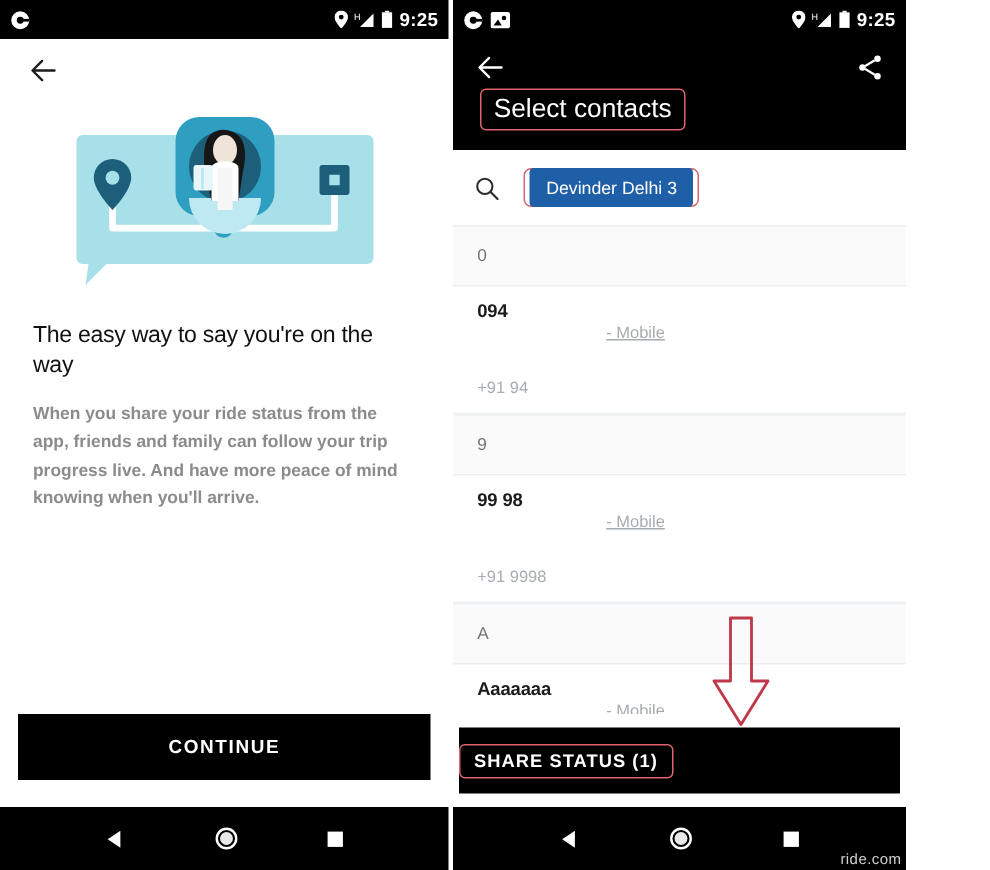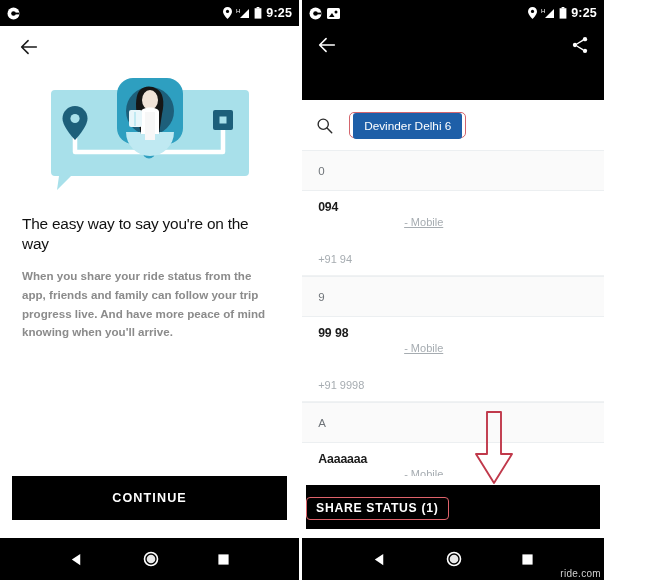--- a/index.html
+++ b/index.html
@@ -215,29 +215,32 @@
         <svg width="22" height="22" viewBox="0 0 24 24">
           <path d="M20 12 H5 M11 5 L4 12 L11 19" stroke="#ffffff" stroke-width="1.7" fill="none" stroke-linecap="round" stroke-linejoin="round"></path>
         </svg>
         <svg class="share-ic" width="20" height="20" viewBox="0 0 24 24">
           <circle cx="18" cy="5" r="2.6" fill="#fff"></circle>
             <circle cx="18" cy="19" r="2.6" fill="#fff"></circle>
           <circle cx="6" cy="12" r="2.6" fill="#fff"></circle>
           <path d="M8.2 10.8 L15.8 6.2 M8.2 13.2 L15.8 17.8" stroke="#fff" stroke-width="1.7"></path>
         </svg>
       </div>
+      <div class="r-title-row">
+        <span class="r-title annot-box">Select contacts</span>
+      </div>
     </div>
 
     <div class="searchrow">
       <svg width="17" height="17" viewBox="0 0 20 20">
         <circle cx="8.5" cy="8.5" r="6" fill="none" stroke="#2b2b2b" stroke-width="1.6"></circle>
         <path d="M13 13 L18.5 18.5" stroke="#2b2b2b" stroke-width="1.7" stroke-linecap="round"></path>
       </svg>
       <span class="chip-annot">
-        <span class="chip">Devinder Delhi 6</span>
+        <span class="chip">Devinder Delhi 3</span>
       </span>
     </div>
 
     <div class="contacts">
 
       <div class="sec-head">0</div>
 
       <div class="c-row">
         <div class="c-name">094</div>
         <div class="c-sub">

